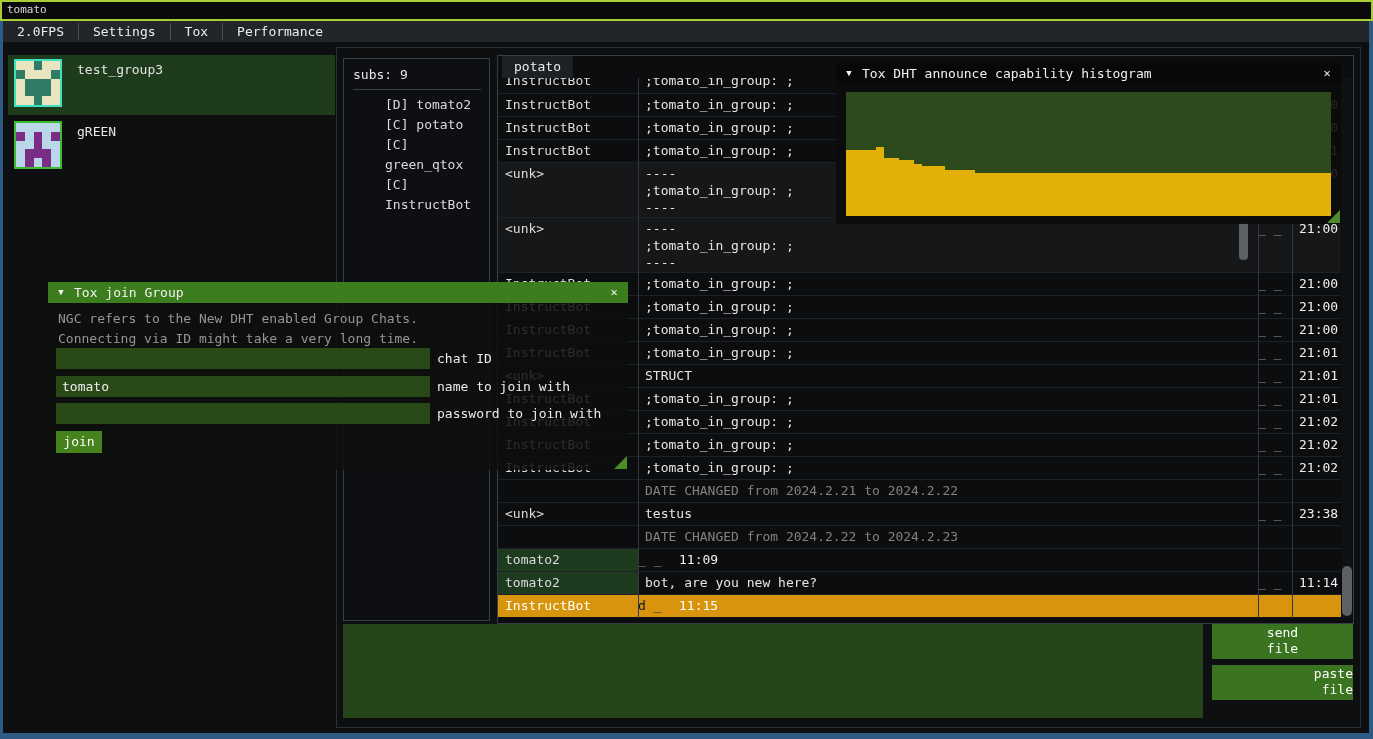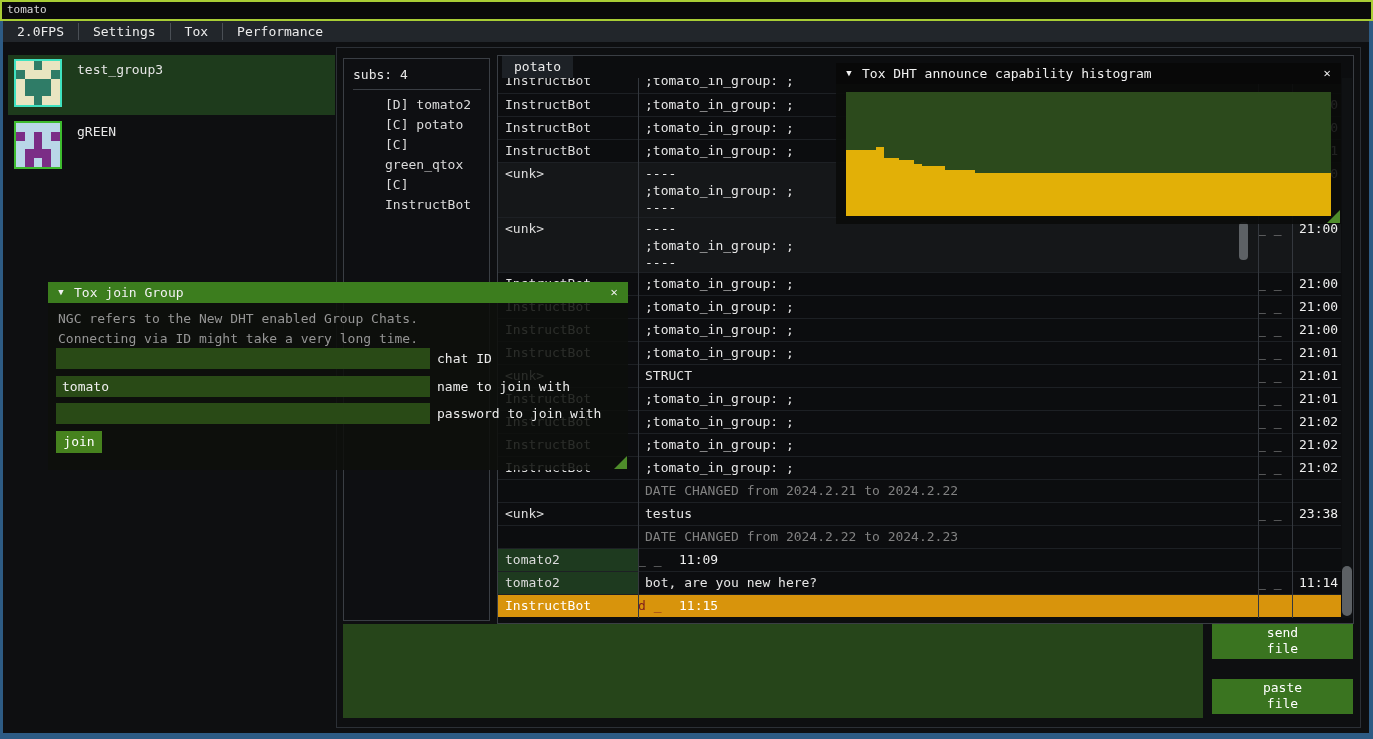--- a/index.html
+++ b/index.html
@@ -50,31 +50,31 @@
   .row-normal, .row-date, .row-self, .row-highlight { height:23px; line-height:22px; }
   .row-clipped { height:15px; line-height:22px; }
   .row-clipped > div { margin-top:-8px; }
   .row-tall { height:55px; background:#151719; line-height:17px; }
   .row-tall > div { padding-top:2px; }
   .row-date { color:#828282; }
   .row-date .cell-author { visibility:hidden; }
   .row-self .cell-author { background:#1e3a1f; }
   .row-highlight { background:#d8940c; color:#fff; }
   .row-highlight .cell-author, .row-highlight .cell-time { color:#fff; }
-  .row-highlight .cell-status { color:#7f1d1d; }
+  .row-highlight .cell-status { color:#0f172a; }
   .msg-line { line-height:17px; }
   .cell-scroll-thumb { position:absolute; left:741px; top:4px; width:9px; height:38px; background:#5d6165; border-radius:4px; }
   .chat-scrollbar { position:absolute; right:1px; top:22px; width:10px; height:540px; background:#0f1113; }
   .chat-scroll-thumb { position:absolute; left:0; top:488px; width:10px; height:50px; background:#5d6165; border-radius:5px; }
 
   
   .composer-input { position:absolute; left:343px; top:624px; width:860px; height:94px; background:#26451a; }
   .green-btn { position:absolute; left:1212px; width:141px; height:35px; background:#3a7420; color:#fff;
     text-align:center; white-space:pre-line; line-height:16px; padding-top:1px; }
-  .btn-send { top:624px; } .btn-paste { top:679px; }
+  .btn-send { top:624px; } .btn-paste { top:665px;text-align:right; }
 
   
   .float-win { position:absolute; z-index:5; }
   .win-title { height:21px; line-height:21px; display:flex; color:#f2f2f2; }
   .win-arrow { width:26px; text-align:center; font-size:9px; line-height:21px; }
   .win-label { flex:1; }
   .win-close { width:28px; text-align:center; font-size:12px; }
   .grip { position:absolute; right:1px; bottom:1px; width:0; height:0;
     border-left:13px solid transparent; border-bottom:13px solid #4e8c2a; }
 
@@ -171,21 +171,21 @@
           <div style="background: rgb(123, 45, 134);"></div>
           <div style="background: rgb(185, 215, 232);"></div>
           <div style="background: rgb(123, 45, 134);"></div>
           <div style="background: rgb(185, 215, 232);"></div>
         </div>
         <div class="group-name">gREEN</div>
       </div>
     </div>
 
   <div class="subs-panel">
-    <div class="subs-title">subs: 4</div>
+    <div class="subs-title">subs: 9</div>
     <div class="subs-sep"></div>
     <div id="subs-items">
         <div class="subs-item">[D] tomato2</div>
         <div class="subs-item">[C] potato</div>
         <div class="subs-item">[C] green_qtox</div>
         <div class="subs-item">[C] InstructBot</div>
       </div>
   </div>
 
   <div class="chat-panel">

